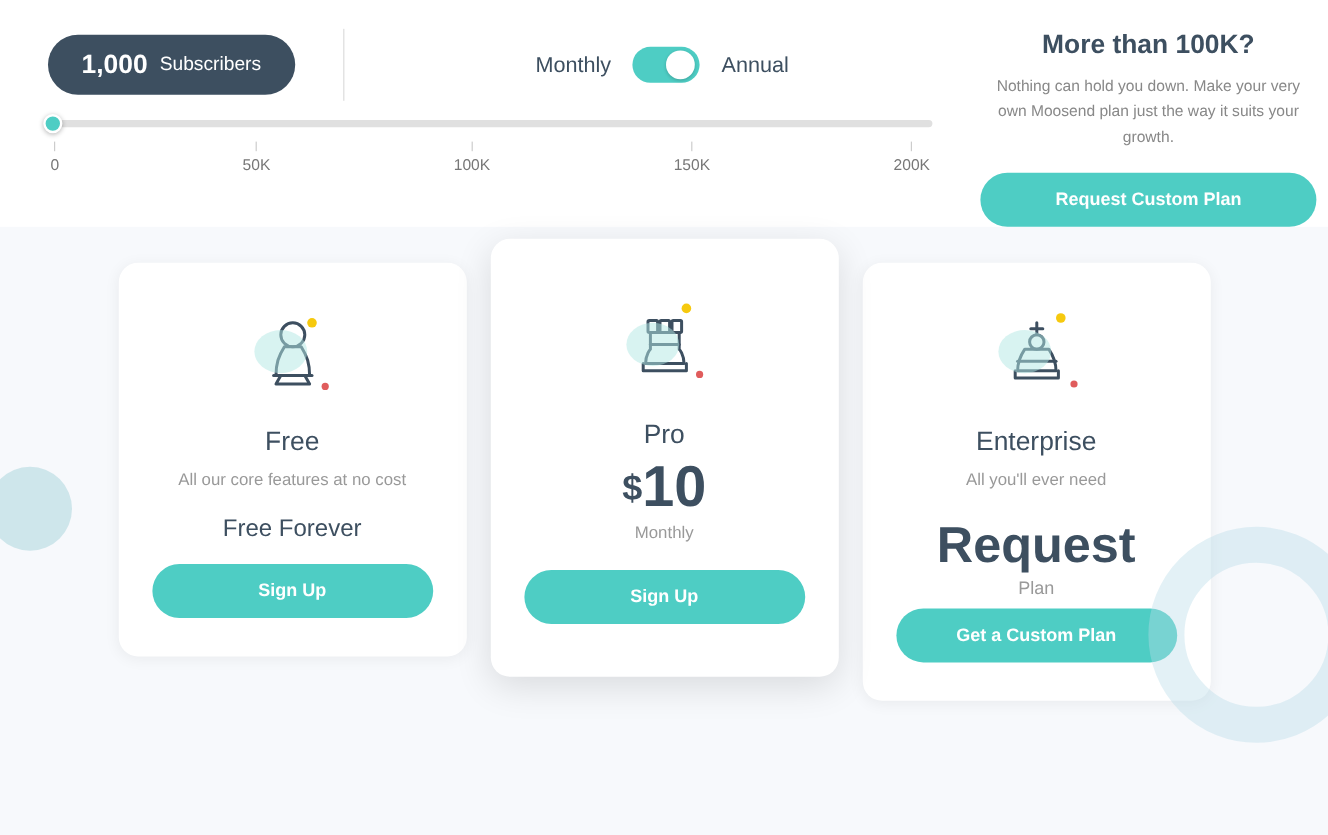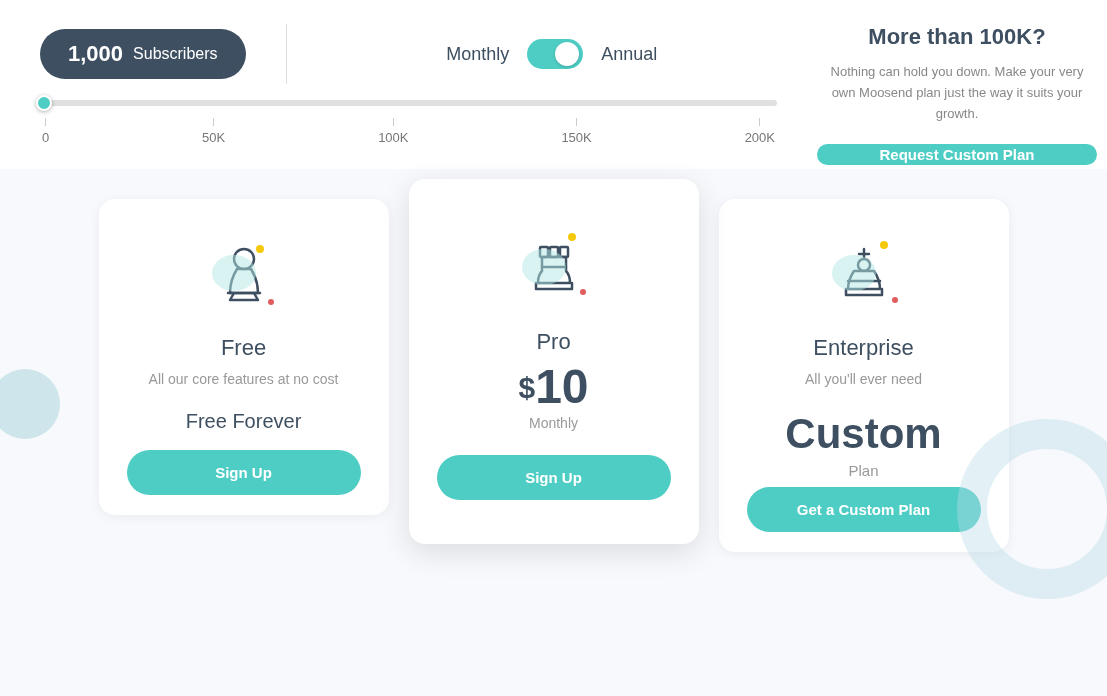--- a/index.html
+++ b/index.html
@@ -100,21 +100,21 @@
       font-size: 13px;
       color: #888;
       line-height: 1.6;
       margin-bottom: 20px;
     }
     .custom-plan-btn {
       background: #4ecdc4;
       color: #fff;
       border: none;
       border-radius: 30px;
-      padding: 2px 28px;
+      padding: 14px 28px;
       font-size: 15px;
       font-weight: 700;
       cursor: pointer;
       width: 100%;
     }
 
     
     .slider-section {
       padding: 18px 40px 24px 40px;
       background: #fff;
@@ -205,21 +205,21 @@
       display: flex;
       gap: 20px;
       flex: 1;
       align-items: flex-start;
       justify-content: center;
     }
 
     .card {
       background: #fff;
       border-radius: 16px;
-      padding: 36px 28px 20px 28px;
+      padding: 36px 28px 32px 28px;
       text-align: center;
       flex: 1;
       max-width: 290px;
       box-shadow: 0 2px 12px rgba(0,0,0,0.06);
     }
     .card.featured {
       padding: 50px 28px 44px 28px;
       box-shadow: 0 8px 30px rgba(0,0,0,0.12);
       margin-top: -20px;
       position: relative;
@@ -474,19 +474,19 @@
             <line x1="35" y1="19" x2="45" y2="19"></line>
             <circle cx="40" cy="30" r="6"></circle>
             <path d="M30 36 C26 42 24 48 24 54 L56 54 C56 48 54 42 50 36 Z"></path>
             <path d="M22 54 L22 60 L58 60 L58 54"></path>
             <line x1="24" y1="46" x2="56" y2="46"></line>
           </g>
         </svg>
       </div>
       <div class="card-name">Enterprise</div>
       <div class="card-desc">All you'll ever need</div>
-      <div class="card-custom-price">Custom</div>
+      <div class="card-custom-price">Request</div>
       <div class="card-custom-label">Plan</div>
       <button class="card-btn">Get a Custom Plan</button>
     </div>
 
   </div>
 </div>
 
 </body></html>

